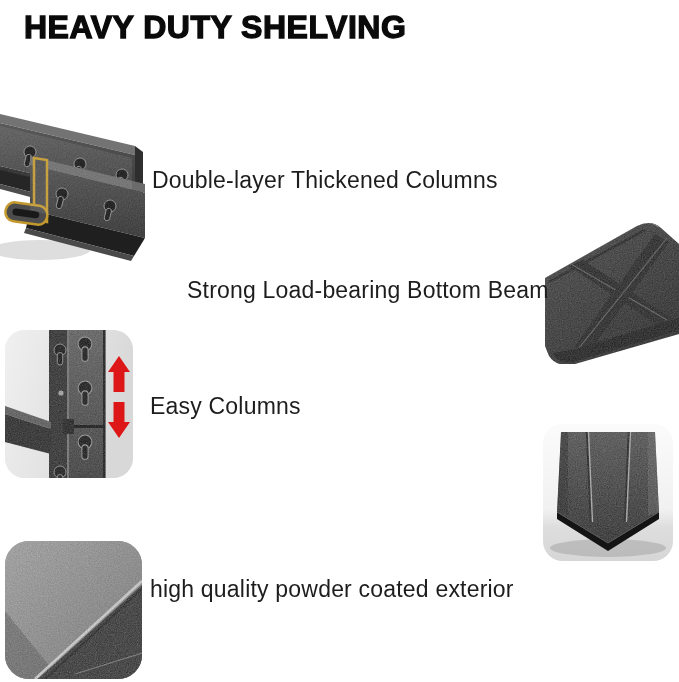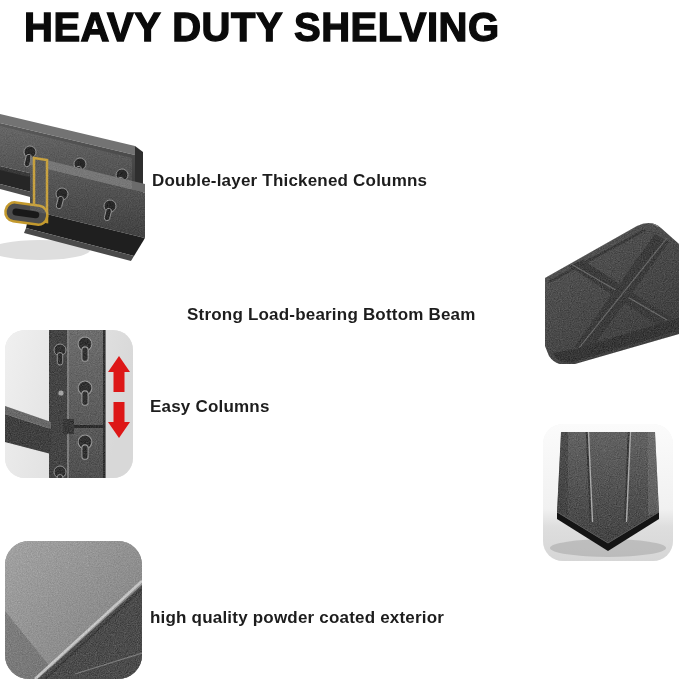--- a/index.html
+++ b/index.html
@@ -2,32 +2,32 @@
 <html><head>
 <meta charset="utf-8">
 <style>
   html,body{margin:0;padding:0;background:#fff;}
   .page{
     position:relative;width:679px;height:682px;background:#ffffff;overflow:hidden;
     font-family:"Liberation Sans","DejaVu Sans",sans-serif;
   }
   .title{
     position:absolute;left:24px;top:4px;
-    font-size:40px;line-height:47px;font-weight:900;color:#0a0a0a;
+    font-size:32px;line-height:47px;font-weight:900;color:#0a0a0a;
     letter-spacing:0.5px;-webkit-text-stroke:1.3px #0a0a0a;
   }
   .caption{
-    position:absolute;font-size:17px;font-weight:700;color:#1d1d1d;
+    position:absolute;font-size:23px;font-weight:400;color:#1d1d1d;
     letter-spacing:0.2px;line-height:21px;white-space:nowrap;
   }
   .cap-columns{left:152px;top:170px;}
-  .cap-beam{left:187px;top:280px;margin-top:24px;}
+  .cap-beam{left:187px;top:280px;}
   .cap-assembly{left:150px;top:396px;}
   .cap-foot{left:246px;top:471px;}
-  .cap-coating{left:150px;top:607px;}
+  .cap-coating{left:150px;top:579px;}
   .photo{position:absolute;overflow:hidden;}
   .photo svg{display:block;width:100%;height:100%;}
   .ph-columns{left:0;top:100px;width:145px;height:165px;border-radius:0 0 28px 0;}
   .ph-beam{left:545px;top:218px;width:134px;height:146px;}
   .ph-assembly{left:5px;top:330px;width:128px;height:148px;border-radius:20px;background:#e7e7e7;}
   .ph-foot{left:543px;top:424px;width:130px;height:137px;border-radius:20px;background:#f5f5f5;}
   .ph-coating{left:5px;top:541px;width:137px;height:138px;border-radius:24px;background:#8a8a8a;}
 </style>
 </head>
 <body>

